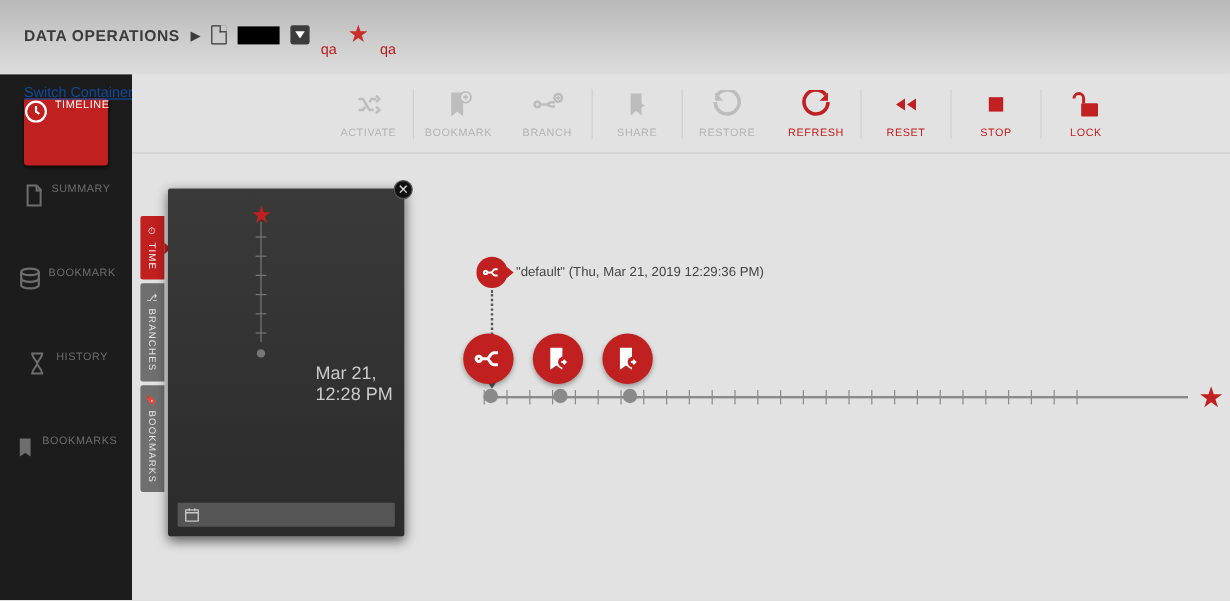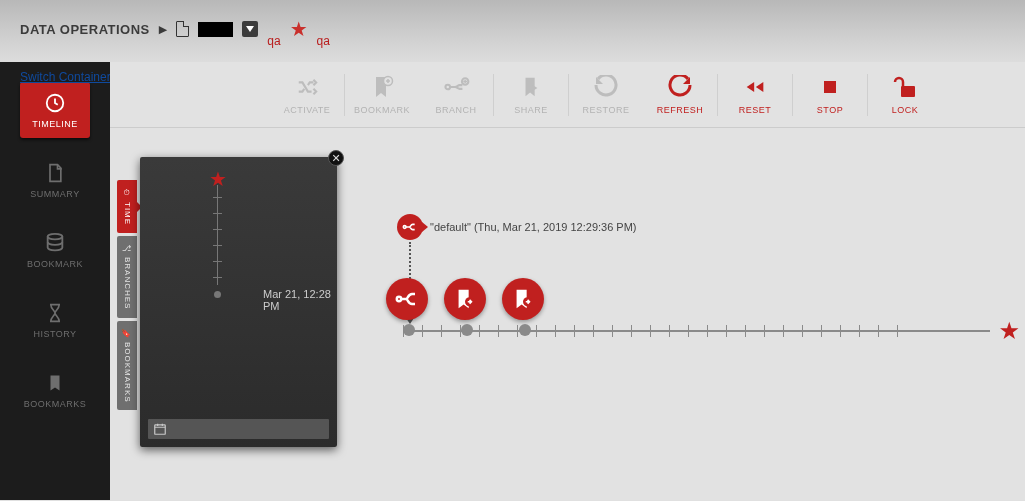--- a/index.html
+++ b/index.html
@@ -17,21 +17,21 @@
   .bc-black{width:35px;height:15px;background:#000;}
   .bc-dlbox{width:16px;height:16px;background:#3c3c3c;border-radius:2px;display:flex;align-items:center;justify-content:center;}
   .bc-dl-tri{width:0;height:0;border-left:4px solid transparent;border-right:4px solid transparent;border-top:6px solid #fff;}
   .bc-txt{color:#b91c1c;font-size:12px;margin-top:24px;}
   .bc-star{color:#c9302c;font-size:20px;line-height:14px;}
   .switch{color:#0f4a9e;font-size:12px;text-decoration:underline;margin-top:22px;display:inline-block;}
 
   
   .wrap{display:flex;height:438px;}
   .sidebar{width:110px;background:#1c1c1c;display:flex;flex-direction:column;align-items:center;padding-top:20px;}
-  .side-item{width:70px;height:56px;display:flex;flex-direction:column;align-items:center;justify-content:center;gap:5px;color:#6e6e6e;font-size:9px;letter-spacing:.5px;cursor:pointer;margin-bottom:14px;}
+  .side-item{width:70px;height:56px;display:flex;flex-direction:row;align-items:flex-start;justify-content:center;gap:5px;color:#6e6e6e;font-size:9px;letter-spacing:.5px;cursor:pointer;margin-bottom:14px;}
   .side-item.active{background:#c0201f;color:#fff;border-radius:3px;box-shadow:0 2px 3px rgba(0,0,0,.6);}
   .side-ico{width:22px;height:22px;display:flex;align-items:center;justify-content:center;}
 
   .main{flex:1;background:#e2e2e2;position:relative;}
 
   
   .toolbar{height:66px;border-bottom:1px solid #ccc;display:flex;align-items:center;padding-left:160px;}
   .tool{width:74px;display:flex;flex-direction:column;align-items:center;gap:6px;font-size:9px;letter-spacing:.5px;color:#b3b3b3;cursor:pointer;}
   .tool.on{color:#c0201f;}
   .tool-ico{height:24px;display:flex;align-items:center;justify-content:center;}
@@ -43,21 +43,21 @@
   .vtab.active{background:#c0201f;color:#fff;position:relative;}
   .vtab.active::after{content:"";position:absolute;right:-5px;top:50%;transform:translateY(-50%);width:0;height:0;border-top:5px solid transparent;border-bottom:5px solid transparent;border-left:5px solid #c0201f;}
 
   
   .panel{position:absolute;left:30px;top:95px;width:197px;height:290px;background:linear-gradient(#3a3a3a,#2b2b2b);border-radius:2px;box-shadow:0 3px 10px rgba(0,0,0,.6);}
   .panel-close{position:absolute;right:-7px;top:-7px;width:16px;height:16px;border-radius:50%;background:#111;color:#ddd;font-size:11px;display:flex;align-items:center;justify-content:center;cursor:pointer;border:1px solid #555;}
   .panel-star{position:absolute;left:69px;top:10px;color:#c0201f;font-size:20px;}
   .vline{position:absolute;left:77px;top:28px;width:1px;height:100px;background:#777;}
   .tick{position:absolute;left:73px;width:9px;height:1px;background:#777;}
   .panel-dot{position:absolute;left:74px;top:134px;width:7px;height:7px;border-radius:50%;background:#777;}
-  .panel-time{position:absolute;left:88px;top:131px;color:#ccc;font-size:11px;padding-left:35px;}
+  .panel-time{position:absolute;left:88px;top:146px;color:#ccc;font-size:15px;padding-left:35px;}
   .panel-input{position:absolute;left:8px;bottom:8px;right:8px;height:20px;background:#555;border-radius:1px;display:flex;align-items:center;padding-left:5px;}
   .panel-input svg{opacity:.85;}
 
   
   .htl{position:absolute;left:293px;right:35px;top:268px;}
   .hbase{height:2px;background:#8a8a8a;position:relative;}
   .htick{position:absolute;top:-5px;width:1px;height:12px;background:#8a8a8a;}
   .hdot{position:absolute;top:-6px;width:12px;height:12px;border-radius:50%;background:#8a8a8a;transform:translateX(-50%);}
   .hstar{position:absolute;right:-30px;top:-13px;color:#c0201f;font-size:24px;}
 

